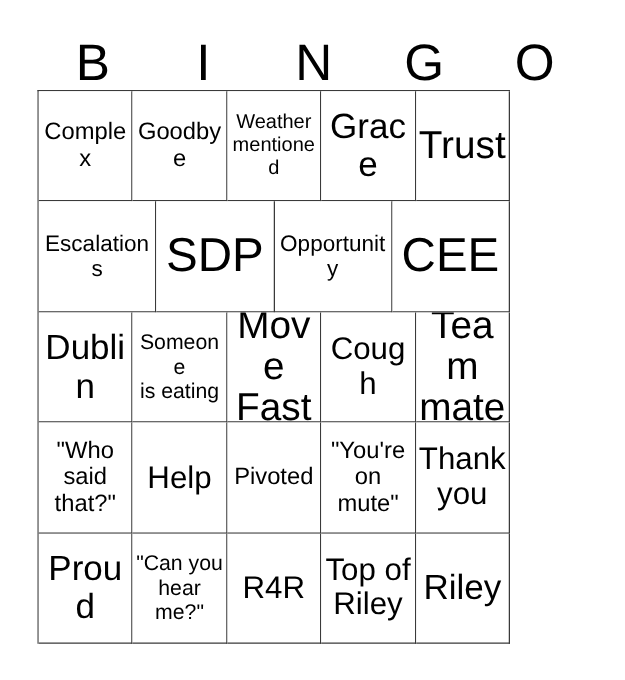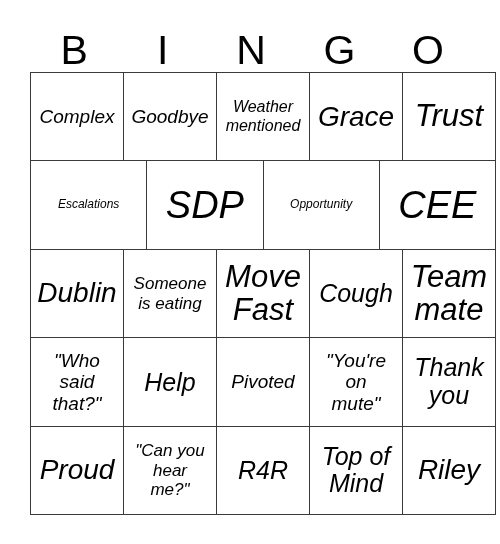--- a/index.html
+++ b/index.html
@@ -45,28 +45,27 @@
     letter-spacing: 0px;
     color: #000000;
     user-select: none;
   }
 
   
   .grid {
     position: absolute;
     left: 30px;
     top: 72px;
-    width: 466px;
+    width: 378px;
     height: 443px;
     box-sizing: border-box;
     border-top: 1px solid #3a3a3a;
     border-left: 1px solid #3a3a3a;
     display: flex;
     flex-direction: column;
-    font-style: italic;
   }
   .grid-row {
     flex: 1 1 0;
     display: flex;
     min-height: 0;
   }
   .cell {
     flex: 1 1 0;
     min-width: 0;
     box-sizing: border-box;
@@ -84,21 +83,21 @@
     width: 100%;
     text-align: center;
     line-height: 1.08;
     color: #000000;
     white-space: pre-line;
     word-break: normal;
     overflow-wrap: break-word;
   }
 
   
-  .fs-xs  { font-size: 12px; line-height: 1.12; }
+  .fs-xs  { font-size: 18px; line-height: 1.12; }
   .fs-sm  { font-size: 16px; line-height: 1.14; }
   .fs-smb { font-size: 17px; line-height: 1.14; }
   .fs-md  { font-size: 19px; line-height: 1.12; }
   .fs-lg  { font-size: 25px; line-height: 1.10; }
   .fs-xl  { font-size: 28px; line-height: 1.08; }
   .fs-2xl { font-size: 31px; line-height: 1.06; }
   .fs-3xl { font-size: 25px; line-height: 1.04; }
   .fs-4xl { font-size: 38px; line-height: 1.02; text-align: center; }
 </style>
 </head>
@@ -201,21 +200,21 @@
       <div class="cell">
           <span class="cell-text fs-smb">"Can you
 hear
 me?"</span>
         </div>
       <div class="cell">
           <span class="cell-text fs-3xl">R4R</span>
         </div>
       <div class="cell">
           <span class="cell-text fs-lg">Top of
-Mind</span>
+Riley</span>
         </div>
       <div class="cell">
           <span class="cell-text fs-xl">Riley</span>
         </div>
     </div>
 
   </div>
 </div>
 
 </body></html>

